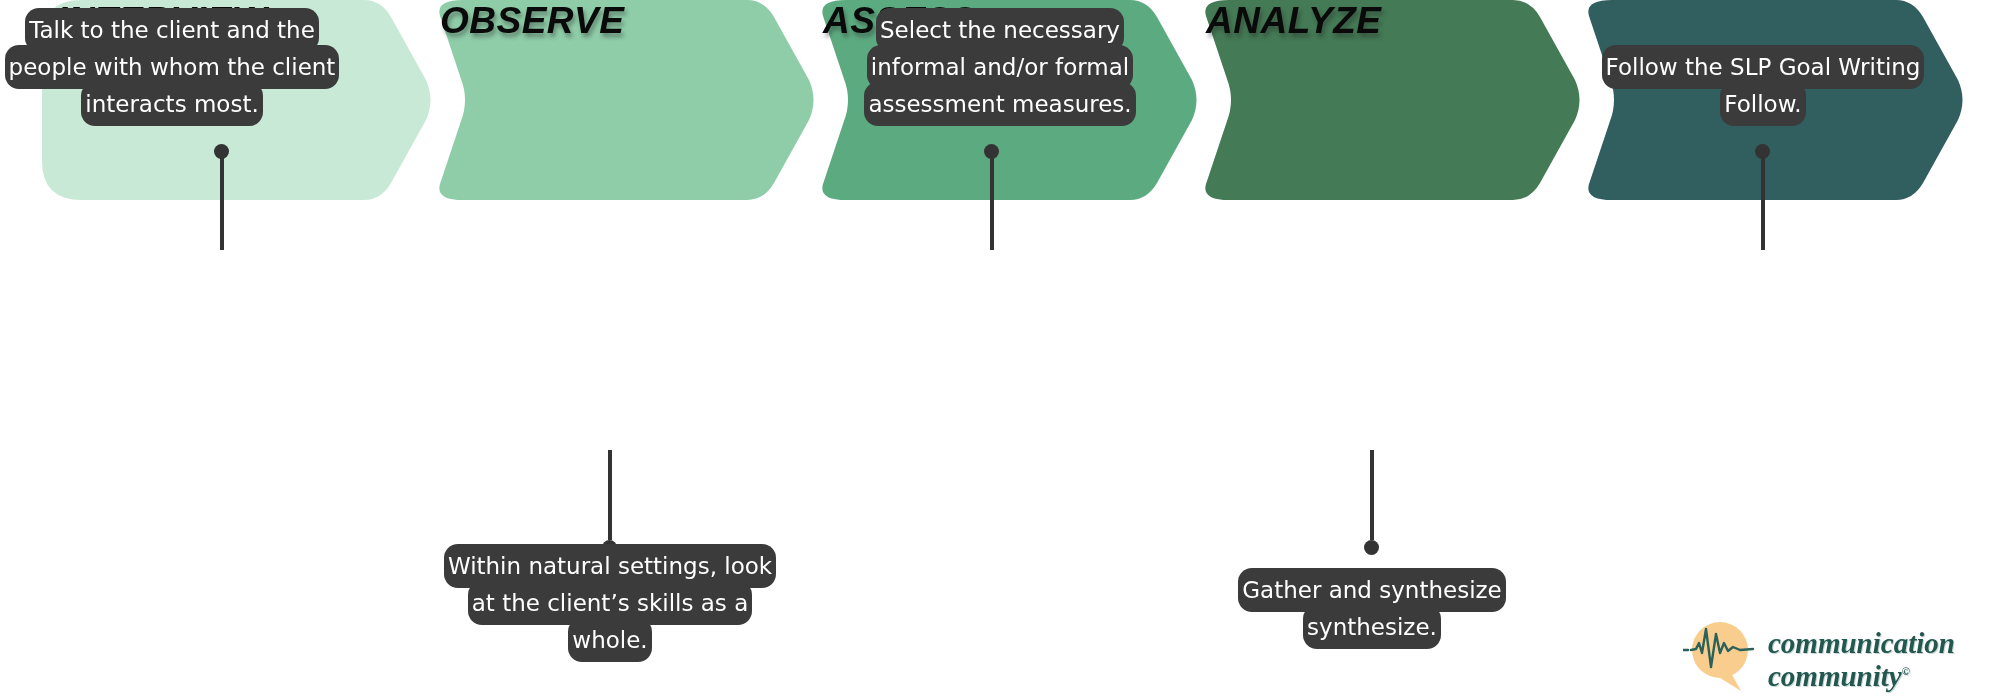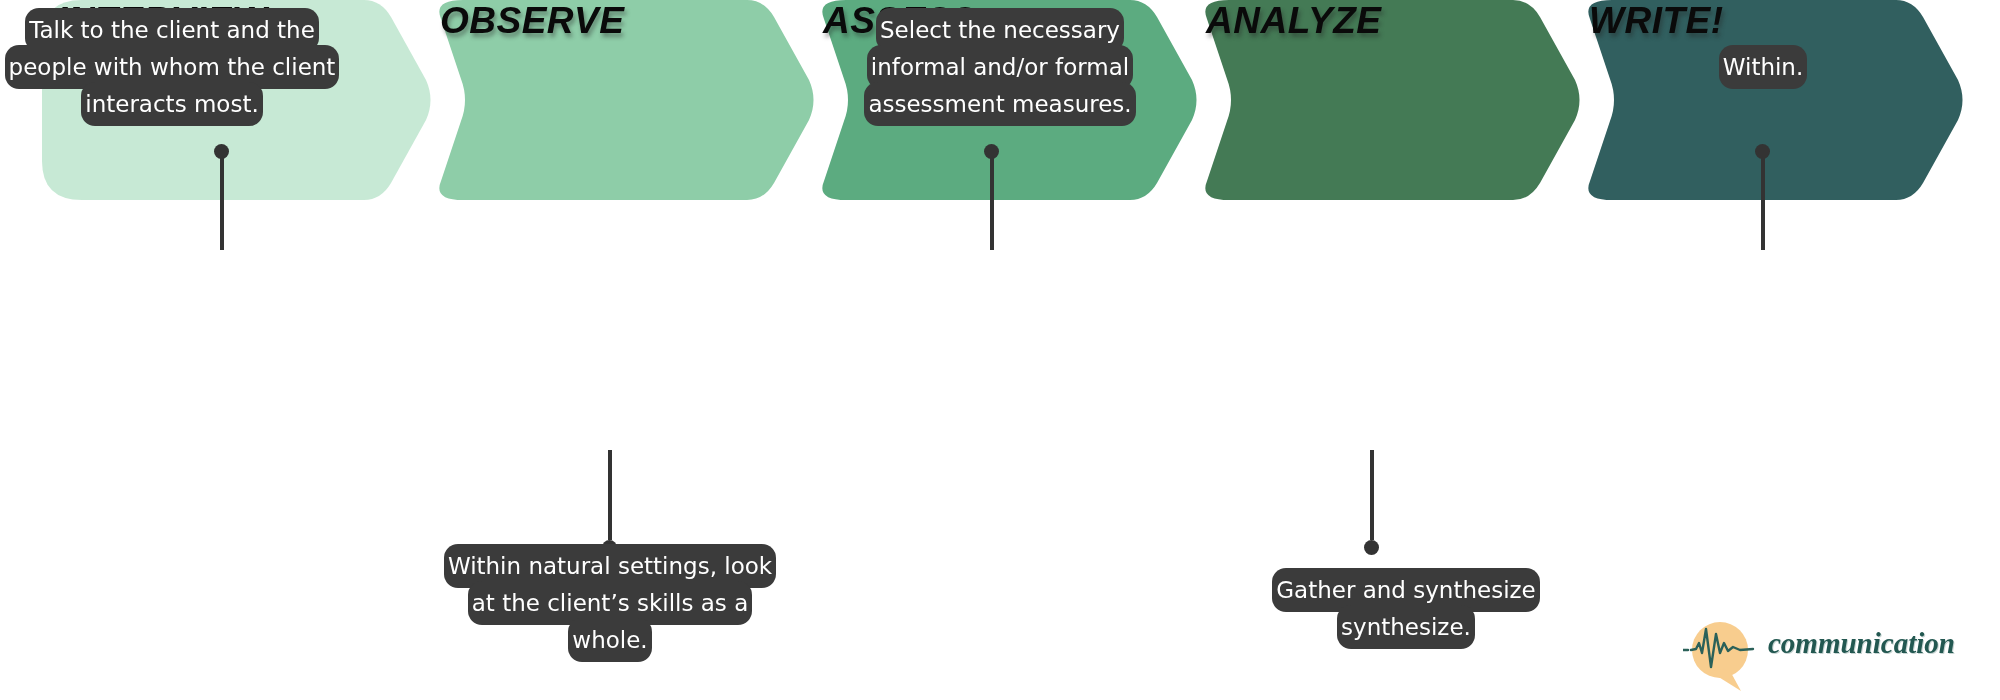--- a/index.html
+++ b/index.html
@@ -58,21 +58,20 @@
     <path transform="translate(425,0)" d="M38 0 L322 0 Q339 0 349 17 L384 80 Q393 100 384 120 L349 183 Q339 200 322 200 L38 200 Q8 200 16 181 L36 121 Q44 100 36 79 L16 19 Q8 0 38 0 Z" fill="#8ecda8"></path>
     <path transform="translate(808,0)" d="M38 0 L322 0 Q339 0 349 17 L384 80 Q393 100 384 120 L349 183 Q339 200 322 200 L38 200 Q8 200 16 181 L36 121 Q44 100 36 79 L16 19 Q8 0 38 0 Z" fill="#5cab80"></path>
     <path transform="translate(1191,0)" d="M38 0 L322 0 Q339 0 349 17 L384 80 Q393 100 384 120 L349 183 Q339 200 322 200 L38 200 Q8 200 16 181 L36 121 Q44 100 36 79 L16 19 Q8 0 38 0 Z" fill="#447a55"></path>
     <path transform="translate(1574,0)" d="M38 0 L322 0 Q339 0 349 17 L384 80 Q393 100 384 120 L349 183 Q339 200 322 200 L38 200 Q8 200 16 181 L36 121 Q44 100 36 79 L16 19 Q8 0 38 0 Z" fill="#315f5f"></path>
   </svg>
 
   <div class="step-label" style="left:57px">INTERVIEW</div>
   <div class="step-label" style="left:440px">OBSERVE</div>
   <div class="step-label" style="left:823px">ASSESS</div>
   <div class="step-label" style="left:1206px">ANALYZE</div>
-  <div class="step-label" style="left:1589px">WRITE!</div>
 
   <div class="dot" style="left:214px;top:144px"></div>
   <div class="vline" style="left:220px;top:158px;height:92px"></div>
 
   <div class="dot" style="left:984px;top:144px"></div>
   <div class="vline" style="left:990px;top:158px;height:92px"></div>
 
   <div class="dot" style="left:1755px;top:144px"></div>
   <div class="vline" style="left:1761px;top:158px;height:92px"></div>
 
@@ -88,38 +87,40 @@
     <div class="bline">interacts most.</div>
   </div>
 
   <div class="callout" style="left:760px;top:8px">
     <div class="bline">Select the necessary</div>
     <div class="bline">informal and/or formal</div>
     <div class="bline">assessment measures.</div>
   </div>
 
   <div class="callout" style="left:1523px;top:45px">
-    <div class="bline">Within.</div>
+    <div class="bline">Follow the SLP Goal Writing</div>
+    <div class="bline">Follow.</div>
   </div>
 
   <div class="callout" style="left:370px;top:544px">
     <div class="bline">Within natural settings, look</div>
     <div class="bline">at the client’s skills as a</div>
     <div class="bline">whole.</div>
   </div>
 
-  <div class="callout" style="left:1166px;top:568px">
+  <div class="callout" style="left:1132px;top:568px">
     <div class="bline">Gather and synthesize</div>
     <div class="bline">synthesize.</div>
   </div>
 
   <div class="logo">
     <svg class="logo-bubble-svg" width="80" height="95" viewBox="0 0 80 95">
       <circle cx="37" cy="47" r="28" fill="#f8cd8e"></circle>
       <path d="M46 66 L58 88 L26 68 Z" fill="#f8cd8e"></path>
       <path d="M0 47 L5 47 M8 47 L13 46 L16 40 L19 50 L23 26 L28 64 L33 31 L37 50 L41 40 L45 48 L50 44 L57 47 L70 46" fill="none" stroke-width="2.4" stroke-linecap="round" stroke-linejoin="round" stroke="#2b6159"></path>
     </svg>
     <div class="logo-text">
       <div>communication</div>
+      <div><span>community</span><sup>©</sup></div>
     </div>
   </div>
 
 </div>
 
 </body></html>

